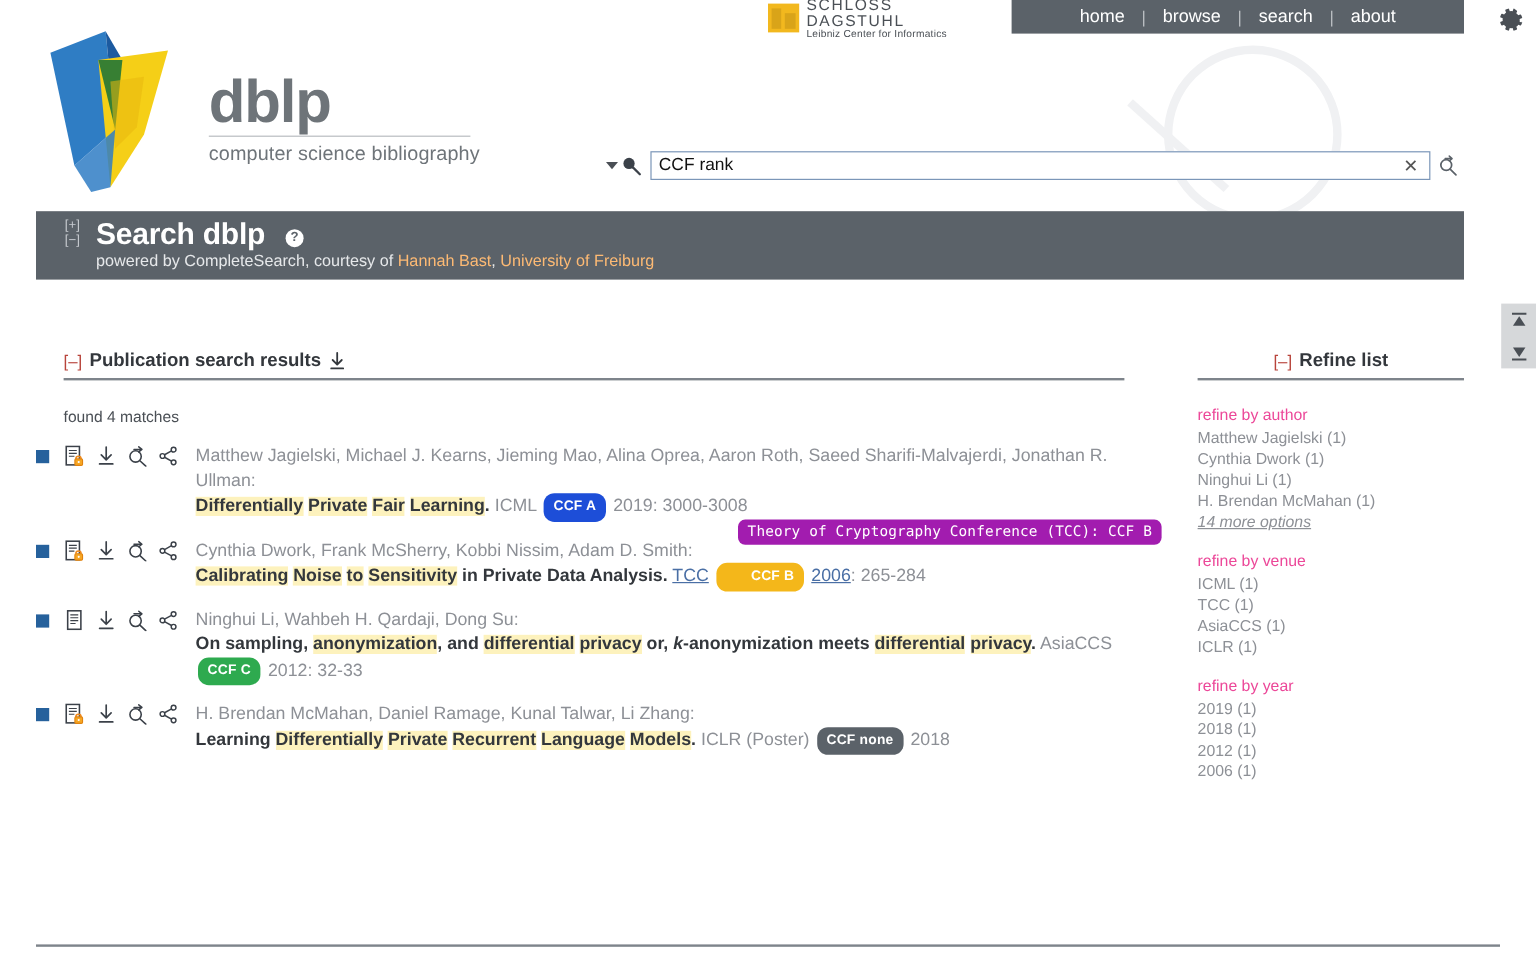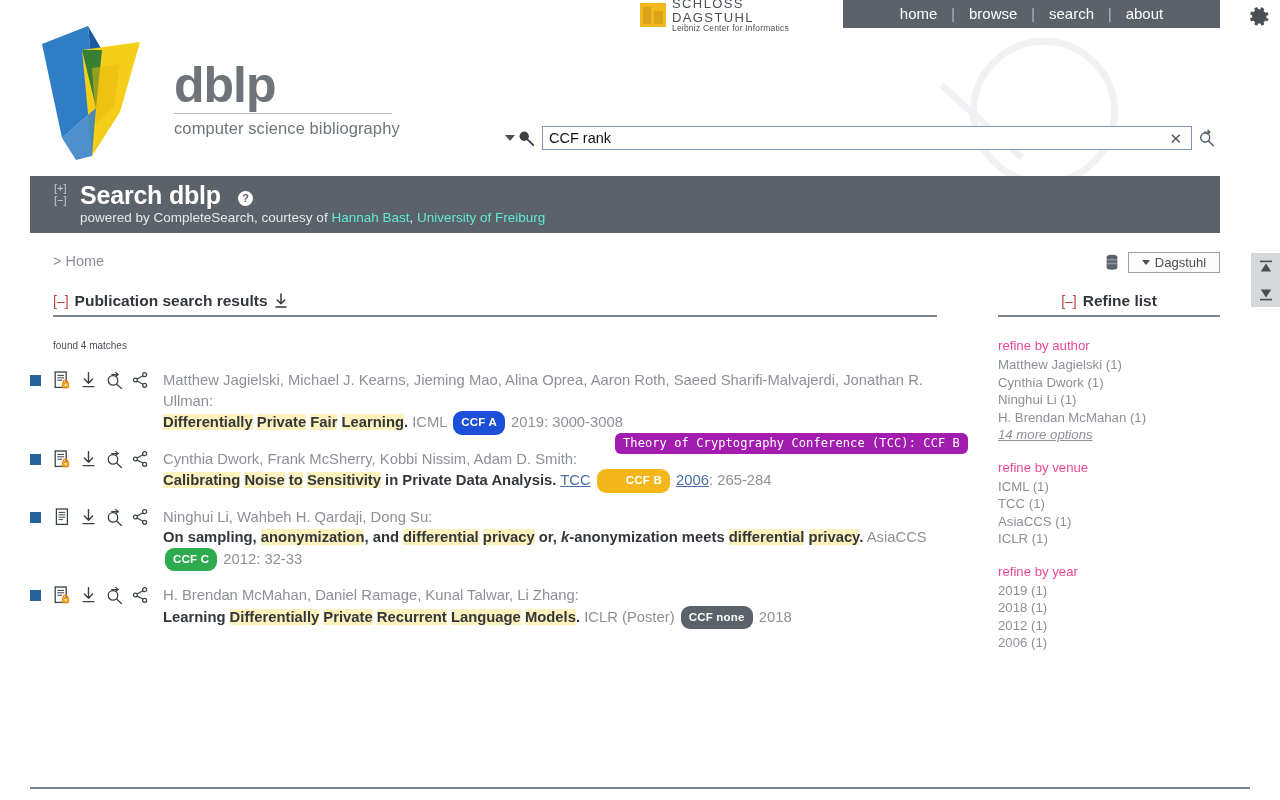--- a/index.html
+++ b/index.html
@@ -247,21 +247,21 @@
     line-height: 15px;
     cursor: pointer;
   }
   .banner .sub {
     position: absolute;
     left: 50px; top: 34px;
     font-size: 13.5px;
     color: #e6e8ea;
   }
   .banner .sub a {
-    color: #5eead4;
+    color: #fdba74;
     text-decoration: none;
   }
 
   
   .crumbrow {
     position: absolute;
     left: 0; top: 250px;
     width: 1280px; height: 30px;
     z-index: 2;
   }
@@ -338,21 +338,21 @@
     padding-bottom: 5px;
   }
   .refine-head .tog { color: #b8443b; font-size: 14px; cursor: pointer; }
   .refine-head .ttl { font-size: 15.5px; font-weight: bold; color: #33373c; }
   .refine-head .bar { height: 2px; background: #7e848b; width: 222px; }
 
   
   .found {
     position: absolute;
     left: 53px; top: 340px;
-    font-size: 10px;
+    font-size: 13px;
     color: #4a4f55;
     z-index: 2;
   }
 
   
   .results {
     position: absolute;
     left: 30px; top: 368px;
     width: 910px;
     z-index: 2;
@@ -562,36 +562,20 @@
       <span>[+]</span>
       <span>[−]</span>
     </div>
     <h1>Search dblp</h1>
     <div class="help-icon">?</div>
     <div class="sub">
       <span>powered by CompleteSearch, courtesy of </span><a href="#">Hannah Bast</a><span>, </span><a href="#">University of Freiburg</a>
     </div>
   </div>
 
-  <div class="crumbrow">
-    <div class="crumb">&gt; Home</div>
-    <svg class="db-icon" viewBox="0 0 16 18">
-      <ellipse cx="8" cy="3" rx="5.6" ry="2.3" fill="#5b6269"></ellipse>
-      <rect x="2.4" y="3" width="11.2" height="4" fill="#5b6269"></rect>
-      <ellipse cx="8" cy="7" rx="5.6" ry="2.3" fill="#8d9096"></ellipse>
-      <rect x="2.4" y="7" width="11.2" height="4" fill="#5b6269"></rect>
-      <ellipse cx="8" cy="11" rx="5.6" ry="2.3" fill="#8d9096"></ellipse>
-      <rect x="2.4" y="11" width="11.2" height="3.4" fill="#5b6269"></rect>
-      <ellipse cx="8" cy="14.4" rx="5.6" ry="2.3" fill="#5b6269"></ellipse>
-    </svg>
-    <div class="dagstuhl-select">
-      <span class="tri"></span>
-      <span>Dagstuhl</span>
-    </div>
-  </div>
 
   <div class="results-head">
     <div class="hl">
       <span class="tog">[–]</span>
       <span class="ttl">Publication search results</span>
       <svg class="dl" viewBox="0 0 14 16">
         <path d="M7 1 L7 10 M3.2 7 L7 10.8 L10.8 7" fill="none" stroke="#33373c" stroke-width="1.5" stroke-linecap="round" stroke-linejoin="round"></path>
         <line x1="2" y1="14" x2="12" y2="14" stroke="#33373c" stroke-width="1.5" stroke-linecap="round"></line>
       </svg>
     </div>

